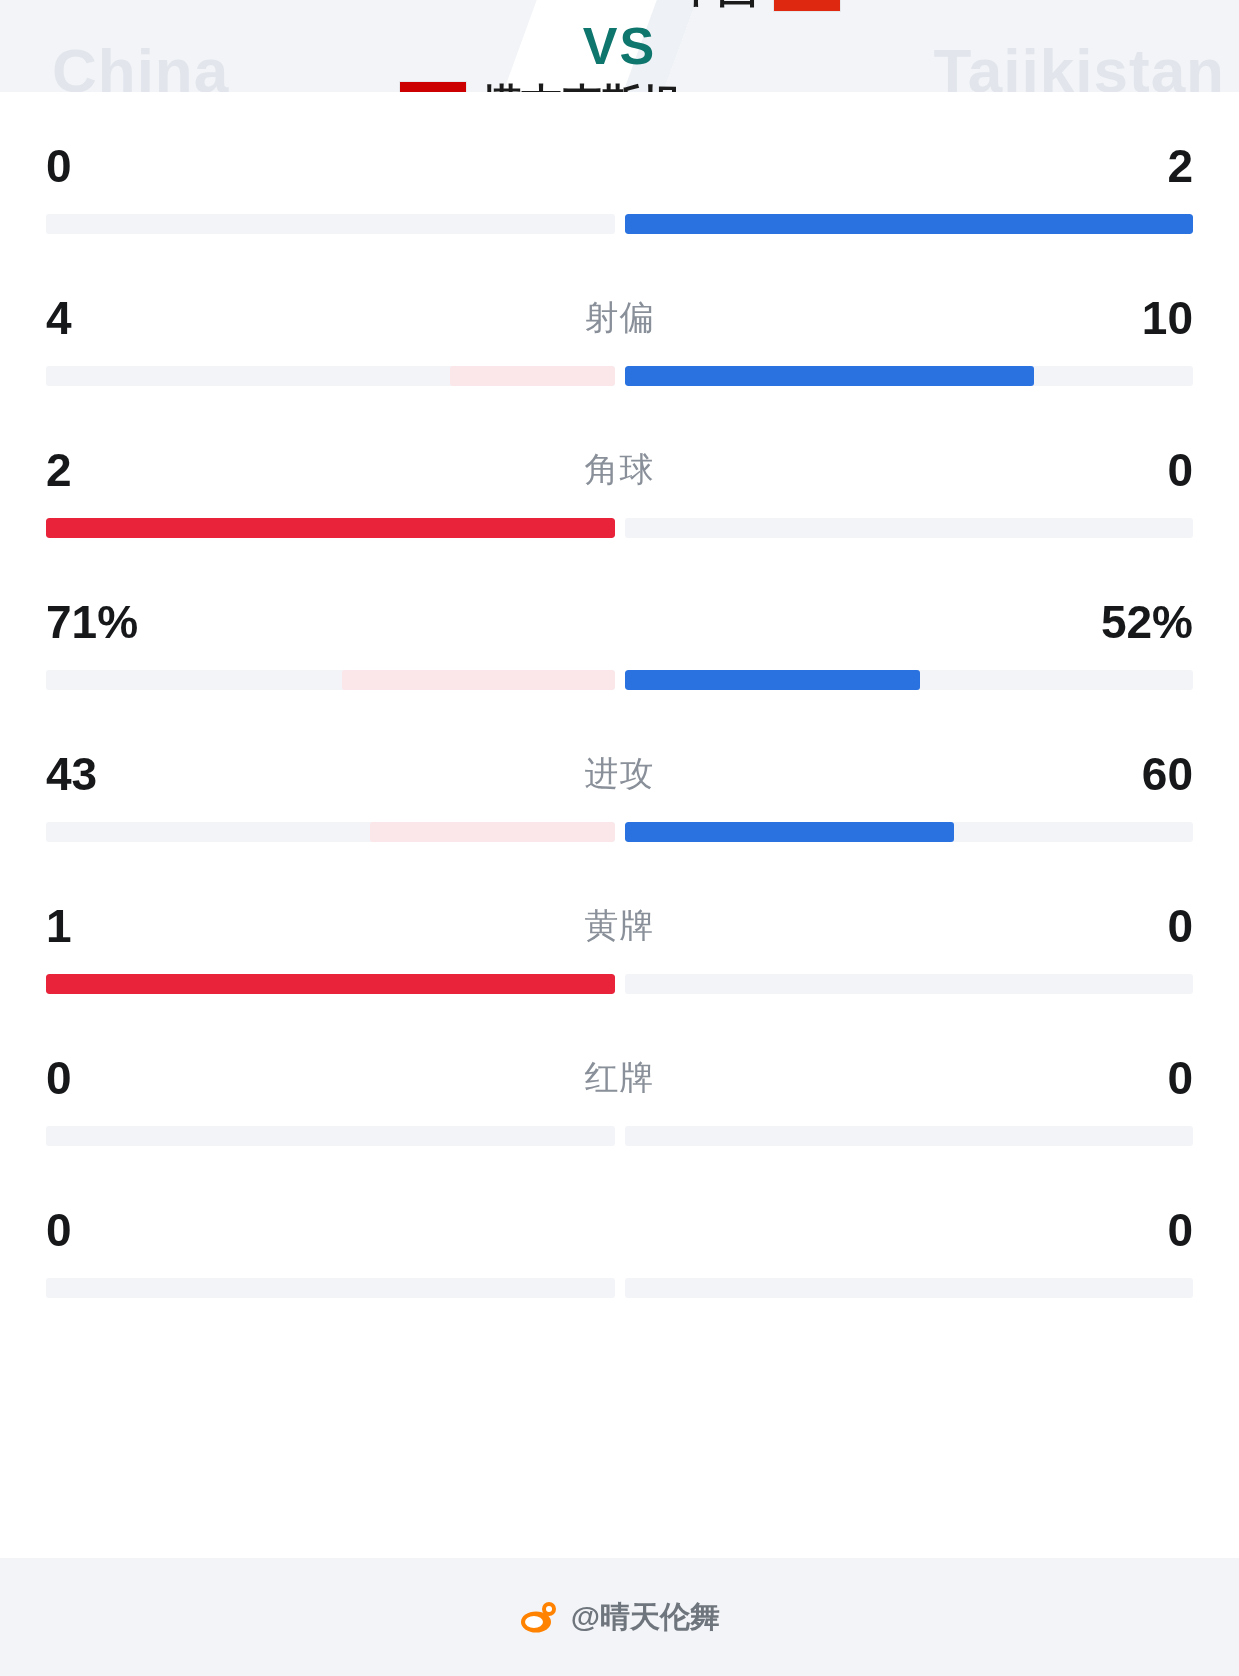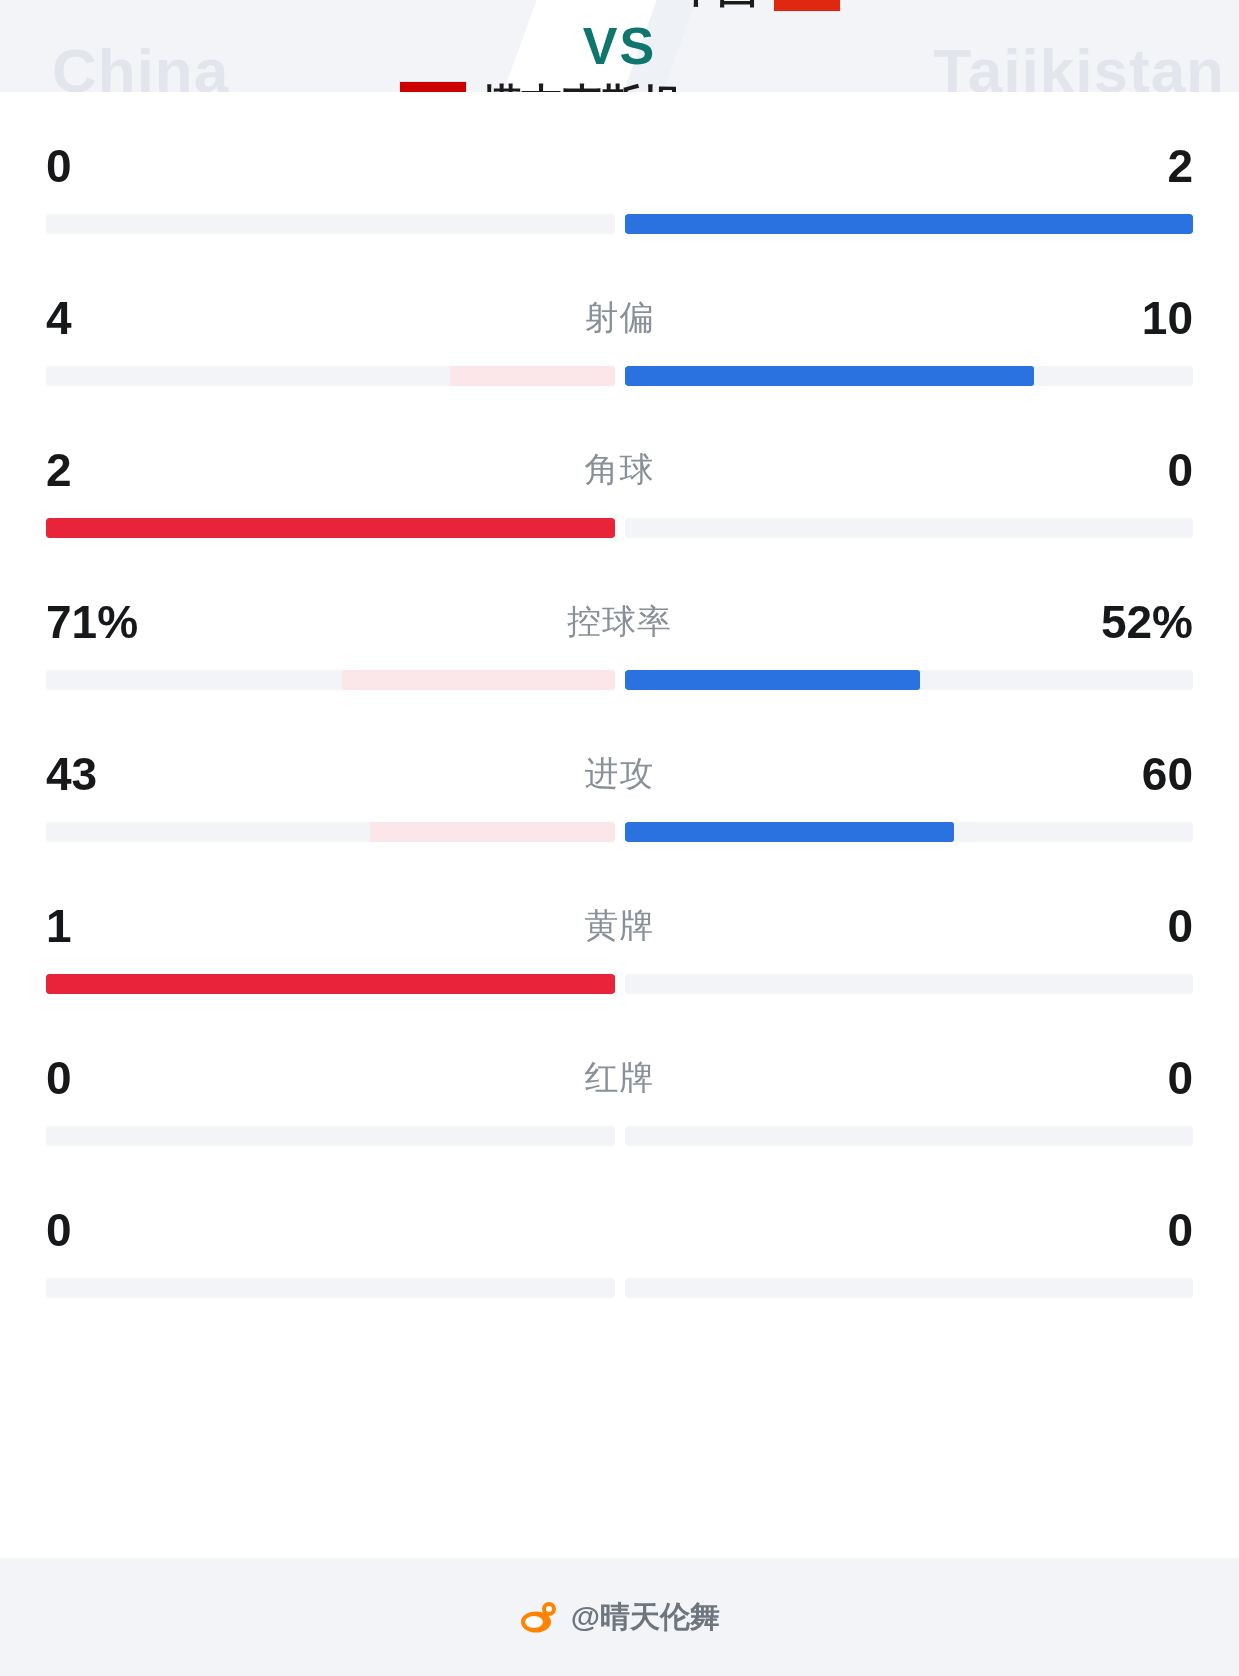--- a/index.html
+++ b/index.html
@@ -250,21 +250,20 @@
           <div class="bar-fill" style="width:100%;background:#e8233a;"></div>
         </div>
         <div class="bar-track right">
           <div class="bar-fill" style="width:0%;background:transparent;"></div>
         </div>
       </div>
     </div>
     <div class="stat-row">
       <div class="stat-top">
         <div class="stat-val">71%</div>
-        <div class="stat-label">控球率</div>
         <div class="stat-val right">52%</div>
       </div>
       <div class="bars">
         <div class="bar-track left">
           <div class="bar-fill" style="width:48%;background:#fbe6e9;"></div>
         </div>
         <div class="bar-track right">
           <div class="bar-fill" style="width:52%;background:#2a72e0;"></div>
         </div>
       </div>

